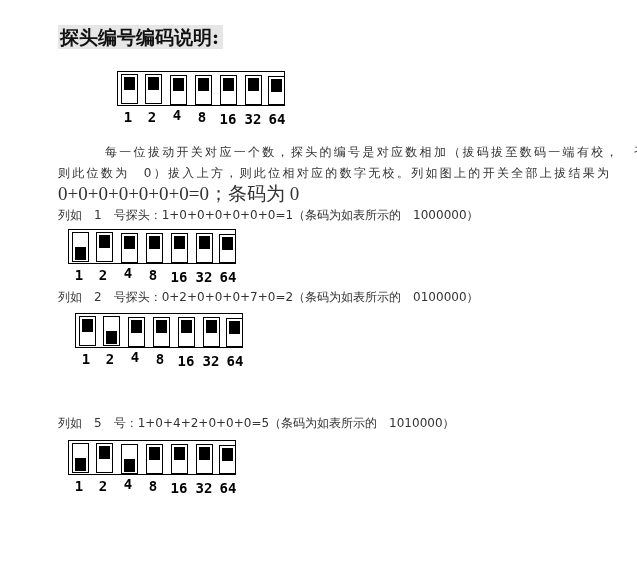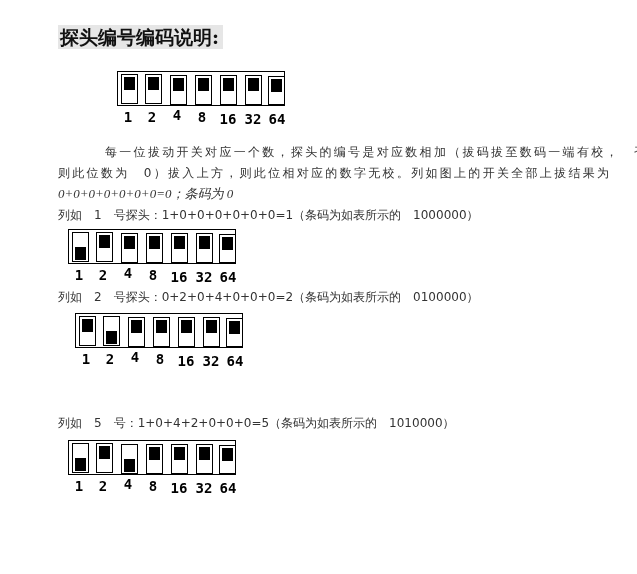--- a/index.html
+++ b/index.html
@@ -10,21 +10,21 @@
   .title {
     position: absolute; left: 58px; top: 25px; height: 24px; padding: 0 4px 0 2px;
     background: #e6e6e6; font-size: 19px; font-weight: bold; line-height: 24px; color: #111;
     font-family: "DejaVu Serif", serif; letter-spacing: 0px;
   }
   .para {
     position: absolute; left: 58px; font-size: 12px; color: #333; white-space: nowrap;
     font-family: "DejaVu Sans", sans-serif; line-height: 16px;
   }
   .para.spaced { letter-spacing: 2.3px; }
-  .line-eq { font-family: "Liberation Serif", serif; font-size: 13px; letter-spacing: 0; font-style: italic; }
+  .line-eq { font-family: "Liberation Serif", serif; font-size: 19px; letter-spacing: 0; }
   .dip {
     position: absolute; width: 168px; height: 35px; border: 1px solid #000; box-sizing: border-box;
   }
   .sw {
     position: absolute; width: 17px; height: 30px; border: 1px solid #000; box-sizing: border-box; background: #fff;
   }
   .sw .knob { position: absolute; left: 2px; width: 11px; height: 13px; background: #000; }
   .sw .knob.up { top: 2px; }
   .sw .knob.down { bottom: 1px; }
   .sw.last { border-bottom: 2px solid #000; }
@@ -103,21 +103,21 @@
 <div class="labels" style="left:68px; top:267px;">
     <span style="left: 11px; top: 0px;">1</span>
     <span style="left: 35px; top: 0px;">2</span>
     <span style="left: 60px; top: -2px;">4</span>
     <span style="left: 85px; top: 0px;">8</span>
     <span style="left: 111px; top: 2px;">16</span>
     <span style="left: 136px; top: 2px;">32</span>
     <span style="left: 160px; top: 2px;">64</span>
   </div>
 
-<div class="para" style="left:58px; top:289px;">列如　2　号探头：0+2+0+4+0+0+0=2（条码为如表所示的　0100000）</div>
+<div class="para" style="left:58px; top:289px;">列如　2　号探头：0+2+0+0+0+7+0=2（条码为如表所示的　0100000）</div>
 <div class="dip" style="left:75px; top:313px;">
     <div class="sw" style="left: 3px; top: 2px;">
       <div class="knob up"></div>
     </div>
     <div class="sw" style="left: 27px; top: 2px;">
       <div class="knob down"></div>
     </div>
     <div class="sw" style="left: 52px; top: 3px;">
       <div class="knob up"></div>
     </div>

